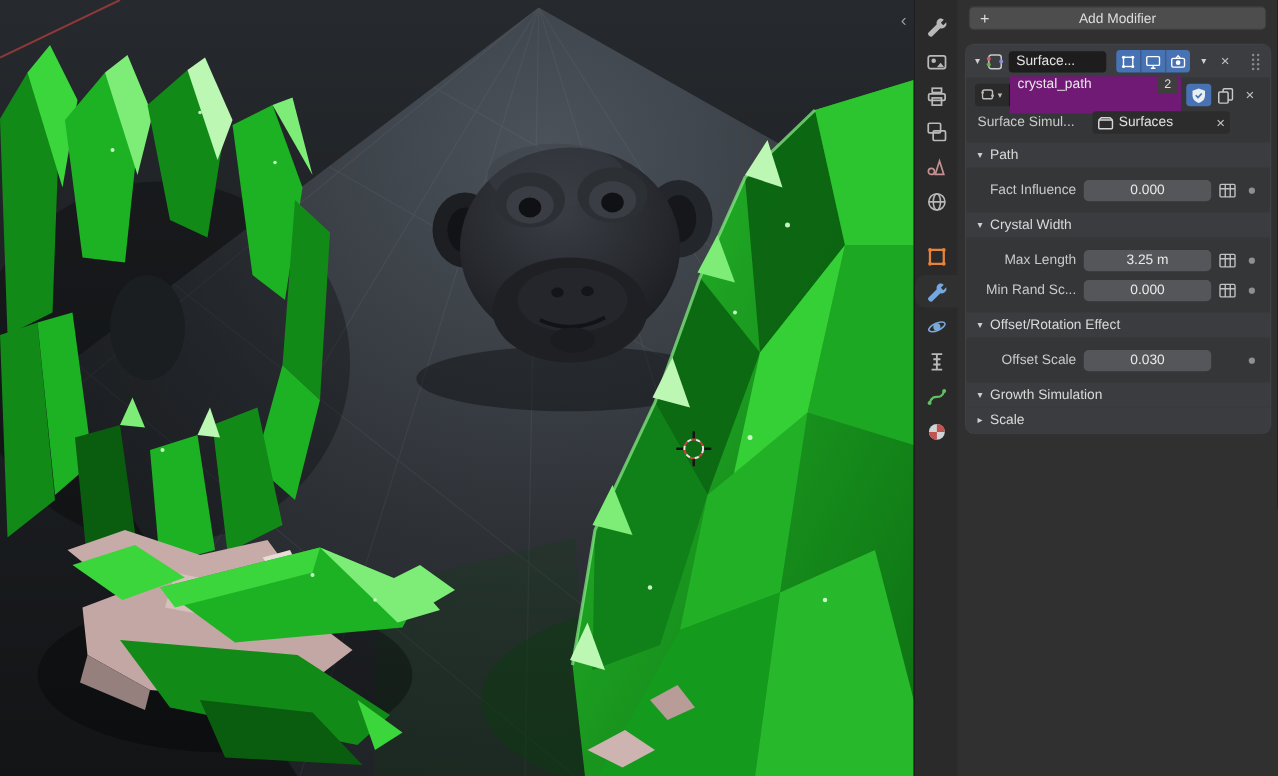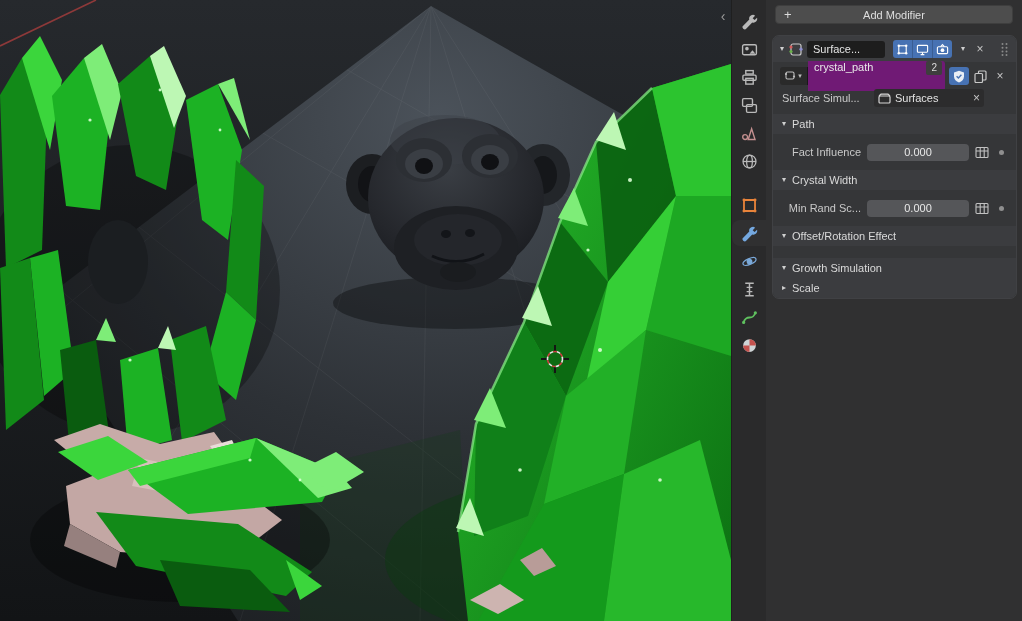--- a/index.html
+++ b/index.html
@@ -493,20 +493,37 @@
               </div>
             </div>
           </div>
           <div class="section">
             <div class="sec-header">
               <span class="chev">▾</span>
               <span class="sec-title">Crystal Width</span>
             </div>
             <div class="sec-body">
               <div class="row">
+                <span class="lbl">Max Length</span>
+                <div class="field">
+                  <span class="val">3.25 m</span>
+                </div>
+                <span class="attr-slot">
+                  <span style="display:flex">
+                    <svg width="14" height="13" viewBox="0 0 14 13">
+                      <rect x="1" y="1.5" width="12" height="10" rx="1" fill="none" stroke="#c2c2c2" stroke-width="1.1"></rect>
+                      <path d="M1 5h12M5.2 1.5v10M9.2 1.5v10" stroke="#c2c2c2" stroke-width="1.1"></path>
+                    </svg>
+                  </span>
+                </span>
+                <span class="dot-slot">
+                  <span class="dot"></span>
+                </span>
+              </div>
+              <div class="row">
                 <span class="lbl">Min Rand Sc...</span>
                 <div class="field">
                   <span class="val">0.000</span>
                 </div>
                 <span class="attr-slot">
                   <span style="display:flex">
                     <svg width="14" height="13" viewBox="0 0 14 13">
                       <rect x="1" y="1.5" width="12" height="10" rx="1" fill="none" stroke="#c2c2c2" stroke-width="1.1"></rect>
                       <path d="M1 5h12M5.2 1.5v10M9.2 1.5v10" stroke="#c2c2c2" stroke-width="1.1"></path>
                     </svg>
@@ -517,20 +534,30 @@
                 </span>
               </div>
             </div>
           </div>
           <div class="section">
             <div class="sec-header">
               <span class="chev">▾</span>
               <span class="sec-title">Offset/Rotation Effect</span>
             </div>
             <div class="sec-body">
+              <div class="row">
+                <span class="lbl">Offset Scale</span>
+                <div class="field">
+                  <span class="val">0.030</span>
+                </div>
+                <span class="attr-slot"></span>
+                <span class="dot-slot">
+                  <span class="dot"></span>
+                </span>
+              </div>
             </div>
           </div>
           <div class="section">
             <div class="sec-header">
               <span class="chev">▾</span>
               <span class="sec-title">Growth Simulation</span>
             </div>
           </div>
           <div class="section">
             <div class="sec-header last">

